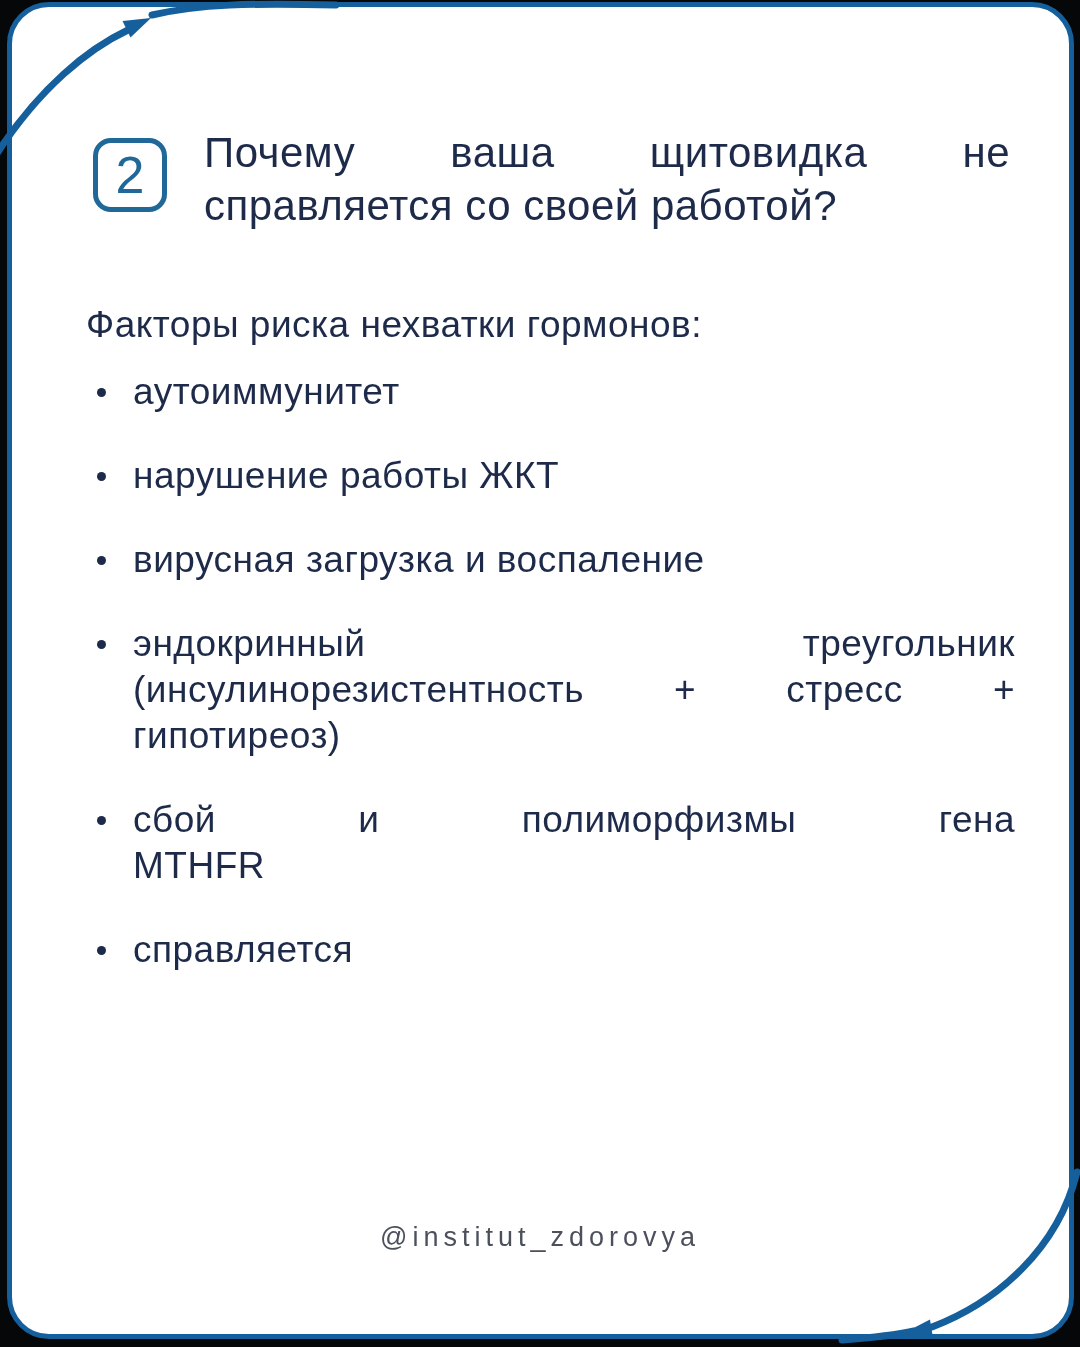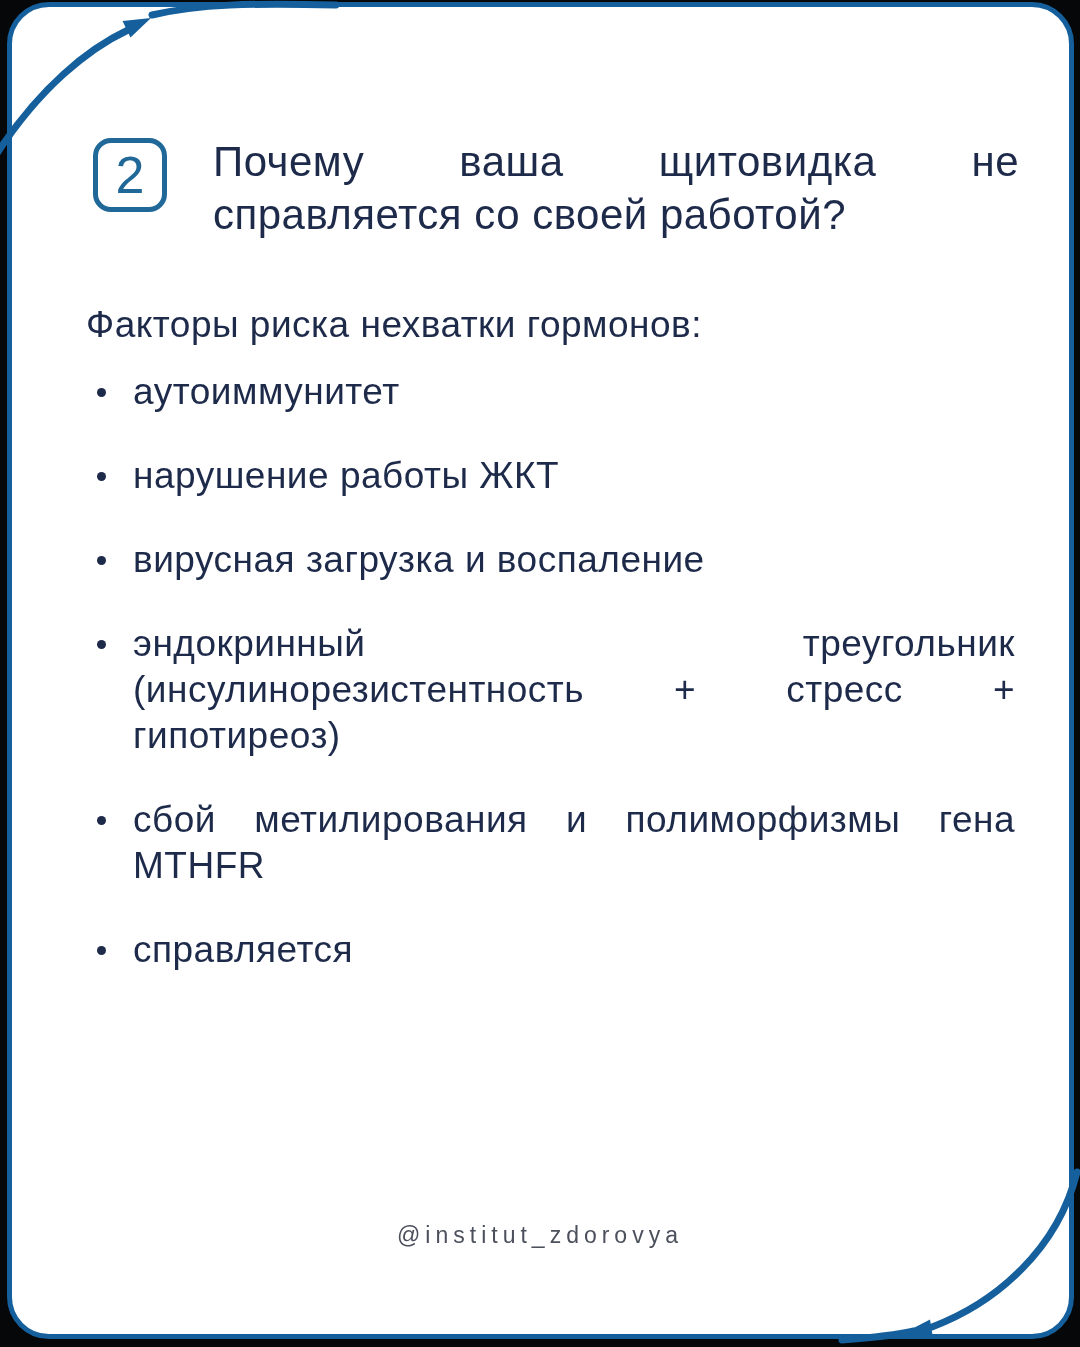--- a/index.html
+++ b/index.html
@@ -13,21 +13,21 @@
     background:#ffffff;border:5px solid var(--card-border-color,#15609c);
     border-radius:42px;box-sizing:border-box;
   }
   .badge{
     position:absolute;left:93px;top:138px;width:74px;height:74px;
     border:5px solid var(--accent-color,#1f6897);border-radius:18px;
     box-sizing:border-box;display:flex;align-items:center;justify-content:center;
     color:var(--accent-color,#1f6897);font-size:52px;line-height:1;
   }
   .title{
-    position:absolute;left:200px;top:122px;width:806px;margin:13px;
+    position:absolute;left:200px;top:122px;width:806px;margin:4px;
     font-size:42px;font-weight:500;line-height:53px;
     color:var(--text-color,#1d2a4a);letter-spacing:0.5px;
   }
   .intro{
     position:absolute;left:70px;top:288px;width:940px;margin:16px;
     font-size:37px;color:var(--text-color,#1d2a4a);letter-spacing:0.5px;
   }
   .bullets{
     position:absolute;left:70px;top:366px;width:942px;margin:3px;padding:0;
     list-style:none;
@@ -37,21 +37,21 @@
     font-size:37px;line-height:46px;color:var(--text-color,#1d2a4a);
     letter-spacing:0.5px;
   }
   .bullets li .dot{
     position:absolute;left:24px;top:19px;width:9px;height:9px;border-radius:50%;
     background:var(--text-color,#1d2a4a);
   }
   .line.stretch{display:flex;justify-content:space-between;}
   .footer{
     position:absolute;left:0;right:0;top:1222px;text-align:center;
-    font-size:23px;letter-spacing:5px;color:var(--footer-color,#4b505c);
+    font-size:27px;letter-spacing:5px;color:var(--footer-color,#4b505c);
   }
   .arrows{position:absolute;left:0;top:0;width:100%;height:100%;pointer-events:none;}
   .arrow-line{fill:none;stroke:var(--card-border-color,#15609c);stroke-width:7;stroke-linecap:round;}
   .arrow-head{fill:var(--card-border-color,#15609c);stroke:none;}
 </style>
 </head>
 <body>
 
 <div class="stage">
 
@@ -106,21 +106,20 @@
             <span>+</span>
           </div>
           <div class="line">гипотиреоз)</div>
         </div>
       </li>
       <li>
         <span class="dot"></span>
         <div>
           <div class="line stretch">
             <span>сбой</span>
-            <span>метилирования</span>
             <span>и</span>
             <span>полиморфизмы</span>
             <span>гена</span>
           </div>
           <div class="line">MTHFR</div>
         </div>
       </li>
       <li>
         <span class="dot"></span>
         <div>

